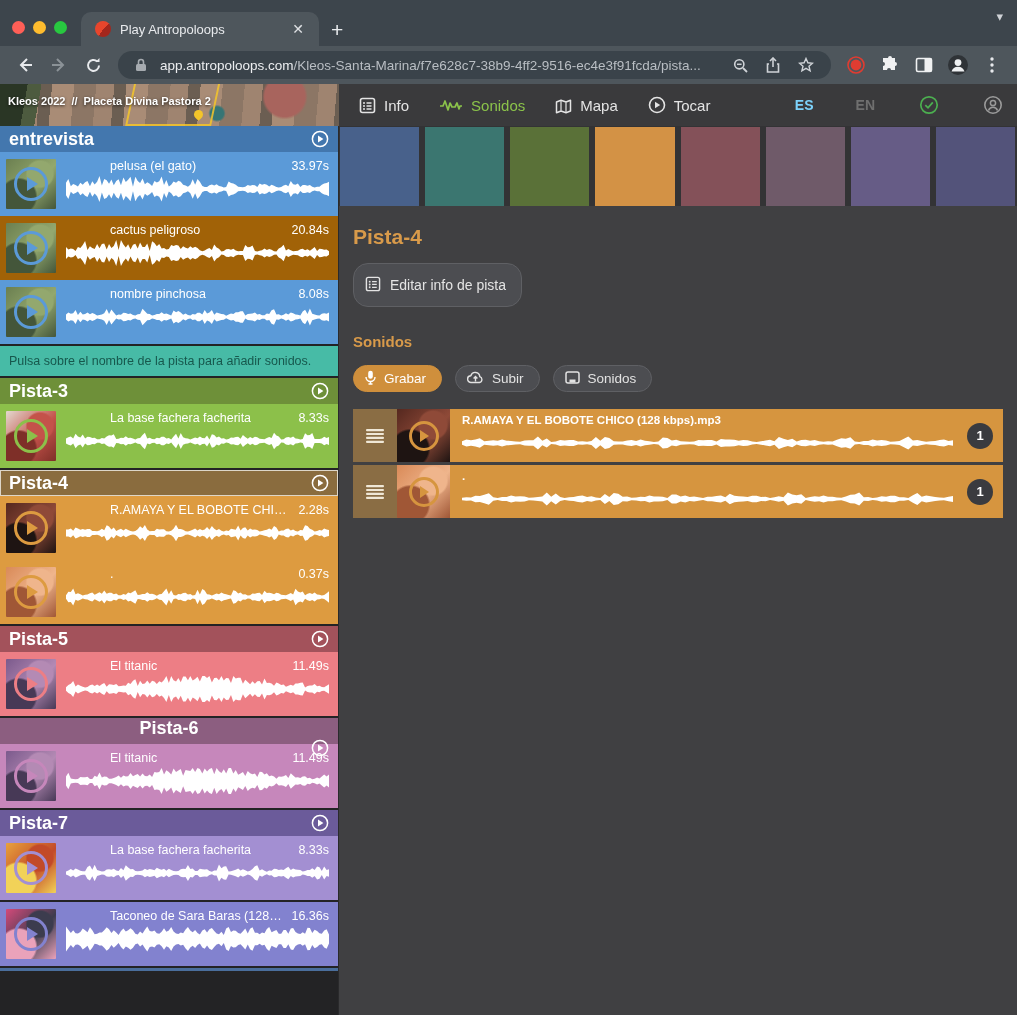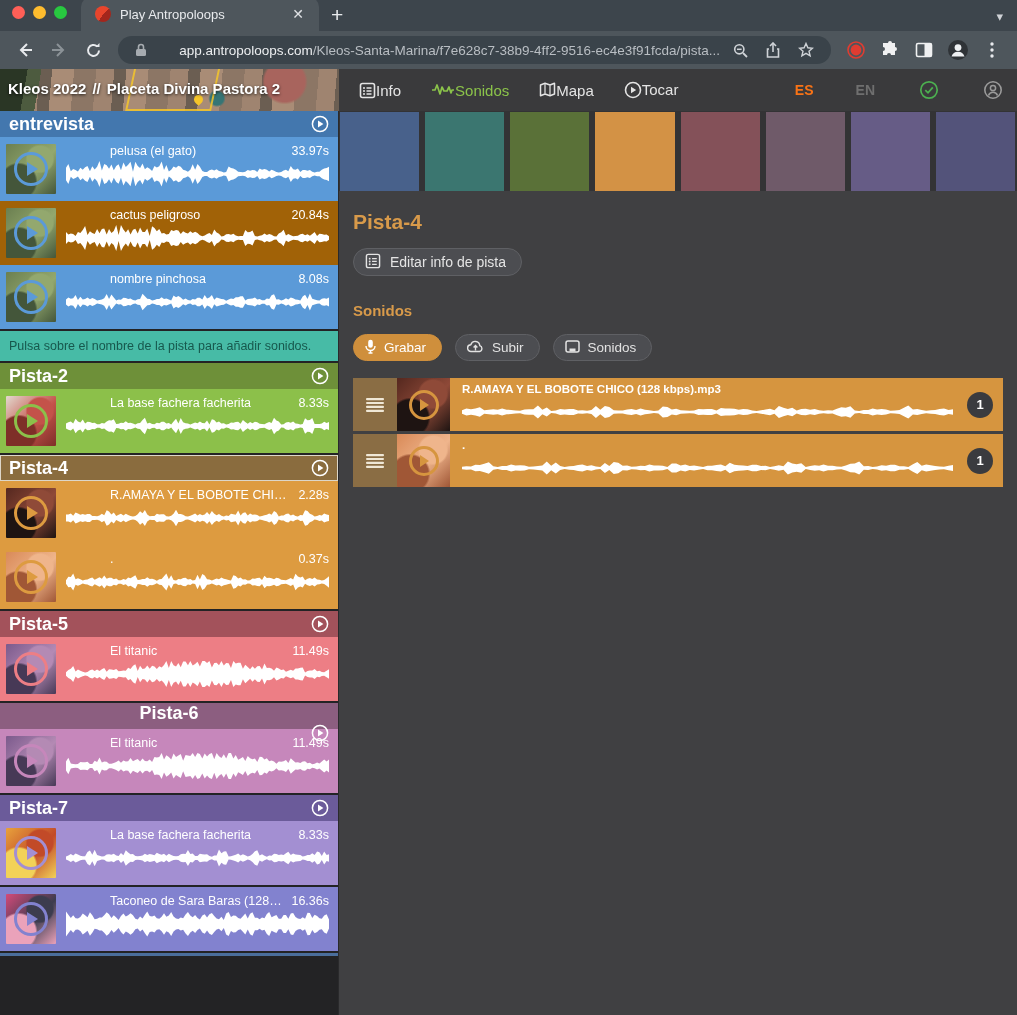--- a/index.html
+++ b/index.html
@@ -1,67 +1,67 @@
 <!DOCTYPE html>
 <html><head>
 <meta charset="utf-8">
 <style>
   * { box-sizing: border-box; margin: 0; padding: 0; }
   html,body { width:1017px; height:1015px; overflow:hidden;
     font-family:"Liberation Sans", sans-serif; background:#404042; }
 
   
-  .tabstrip { height:31px; background:#3d454c; display:flex; align-items:flex-end; position:relative; }
+  .tabstrip { height:46px; background:#3d454c; display:flex; align-items:flex-end; position:relative; }
   .traffic { display:flex; gap:8px; align-items:center; padding:0 14px 0 12px; height:38px; }
   .tl-dot { width:13px; height:13px; border-radius:50%; }
   .tab { width:238px; height:34px; background:#4e565c; border-radius:10px 10px 0 0;
     display:flex; align-items:center; padding:0 10px 0 14px; gap:9px; }
   .favicon { width:16px; height:16px; border-radius:50%;
     background:conic-gradient(from 210deg, #e8452c 0 200deg, #a3261c 200deg 360deg); }
   .tab-title { color:#e8eaed; font-size:13px; flex:1; white-space:nowrap; overflow:hidden; }
   .tab-close { color:#dfe1e4; font-size:14px; padding:2px 5px; border-radius:50%; }
   .newtab { color:#e8eaed; font-size:21px; padding:0 14px 4px 12px; }
   .strip-chevron { position:absolute; right:14px; top:9px; color:#cfd2d6; font-size:13px; }
 
   .toolbar { height:38px; background:#4e565c; display:flex; align-items:center; padding:0 10px; gap:4px; }
   .nav-btn { width:30px; height:30px; display:flex; align-items:center; justify-content:center; }
   .omnibox { flex:1; height:28px; background:#3a434a; border-radius:14px; margin:0 6px;
-    display:flex; align-items:center; padding:0 12px; gap:8px;text-align:right; }
+    display:flex; align-items:center; padding:0 12px; gap:8px; }
   .omni-url { flex:1; font-size:13.5px; white-space:nowrap; overflow:hidden; }
   .omni-domain { color:#eceef0; }
   .omni-path { color:#b9bec3; }
   .omni-icon { display:flex; align-items:center; padding:0 5px; }
   .chrome-icons { display:flex; align-items:center; gap:4px; }
 
   
   .app-header { height:42px; display:flex; }
   .banner { width:339px; height:42px; position:relative; overflow:hidden; flex:none;
     background:
       radial-gradient(circle at 84% 30%, #c9766d 0 7%, transparent 8%),
       radial-gradient(circle at 64% 70%, #3d8a8a 0 3%, transparent 4%),
       linear-gradient(100deg, #2f3d29 0 8%, #5a6b48 8% 12%, rgba(0,0,0,0) 12%),
       repeating-linear-gradient(95deg, #a78b77 0 22px, #bd9d84 22px 40px, #7e6e60 40px 52px, #caa78b 52px 74px);
   }
   .banner::after { content:""; position:absolute; inset:0; background:rgba(20,24,20,.18); }
   .banner-pin { position:absolute; left:194px; top:26px; width:9px; height:9px; border-radius:50% 50% 50% 0;
     background:#f4c52a; transform:rotate(-45deg); z-index:2; }
   .banner-line { position:absolute; left:130px; top:-4px; width:86px; height:46px;
     border:2px solid rgba(244,197,42,.85); transform:skewX(-12deg); z-index:1; }
-  .breadcrumb { position:absolute; z-index:3; left:8px; top:11px; color:#fff; font-size:15px;
+  .breadcrumb { position:absolute; z-index:3; left:8px; top:11px; color:#fff; font-size:11px;
     text-shadow:0 1px 3px rgba(0,0,0,.75); white-space:nowrap; }
   .breadcrumb b { font-weight:700; }
   .crumb-sep { margin:0 6px; font-weight:700; }
 
   .app-nav { flex:1; background:#3a3a3c; display:flex; align-items:center; padding:0 14px 0 20px; gap:30px; }
-  .nav-item { display:flex; align-items:flex-start; color:#e4e4e4; font-size:15px; }
+  .nav-item { display:flex; align-items:flex-end; gap:8px; color:#e4e4e4; font-size:15px; }
   .nav-item svg { display:block; }
   .nav-item.active { color:#8bc34a; }
   .nav-spacer { flex:1; }
   .lang { font-size:14px; font-weight:700; }
-  .lang.sel { color:#f97316; }
+  .lang.sel { color:#7dd3fc; }
   .lang.unsel { color:#6f6f6f; margin-left:12px; }
   .hdr-ico { margin-left:14px; display:flex; align-items:center; }
 
   
   .app-body { display:flex; height:935px; }
   .sidebar { width:339px; flex:none; background:#232325; overflow:hidden; border-right:1px solid #2a2a2c; }
   .main { flex:1; background:#404042; position:relative; }
 
   
   .track { margin-bottom:2px; }
@@ -83,21 +83,21 @@
   .clip-wave svg { width:100%; height:100%; display:block; }
   .track-hint { height:30px; display:flex; align-items:center; padding:0 9px;
     font-size:12.5px; color:#17584d; }
   .next-peek { height:3px; }
 
   
   .swatch-strip { height:80px; background:#333335; display:flex; gap:6px; padding:1px 2px 0 1px; }
   .swatch { flex:1; height:79px; }
   .main-inner { padding:16px 14px 0 14px; }
   .main-title { font-size:21px; font-weight:700; margin-top:3px; }
-  .pill-btn { display:inline-flex; align-items:center; gap:9px; height:28px; padding:0 15px 0 11px;
+  .pill-btn { display:inline-flex; align-items:center; gap:9px; height:44px; padding:0 15px 0 11px;
     background:#4c4d51; border:1px solid #5f6064; border-radius:15px; color:#e4e4e4; font-size:14px; }
   .edit-btn { margin-top:14px; }
   .section-label { font-size:15px; font-weight:700; margin-top:26px; }
   .actions { display:flex; gap:13px; margin-top:15px; }
   .action-btn { display:inline-flex; align-items:center; gap:8px; height:27px; padding:0 15px 0 11px;
     background:#4c4d51; border:1px solid #5f6064; border-radius:14px; color:#e2e2e2; font-size:13.5px; }
   .action-btn.primary { background:#cf8f3c; border-color:#cf8f3c; color:#fff; }
 
   .sound-rows { margin-top:17px; }
   .srow { display:flex; height:53px; margin-bottom:3px; }
@@ -346,21 +346,21 @@
                 </svg>
               </div>
     </div>
   </div>
         </div>
         <div class="track">
   <div class="track-hint" style="background: rgb(71, 187, 166);">Pulsa sobre el nombre de la pista para añadir sonidos.</div>
         </div>
         <div class="track">
     <div class="track-header" style="background: rgb(110, 144, 57);">
-      <span class="track-name">Pista-2</span>
+      <span class="track-name">Pista-3</span>
       <span class="track-playbtn">
         <svg width="18" height="18" viewBox="0 0 18 18">
                 <circle cx="9" cy="9" r="7.6" stroke="#fff" stroke-width="1.5" fill="none"></circle>
                 <path d="M7 5.6 L12.4 9 L7 12.4 Z" fill="#fff"></path>
               </svg>
       </span>
     </div>
   <div class="clip" style="background: rgb(140, 192, 74);">
     <div class="clip-thumb" style="background: radial-gradient(circle at 68% 30%, rgb(196, 82, 74) 0px, rgb(196, 82, 74) 26%, rgba(0, 0, 0, 0) 30%), radial-gradient(circle at 25% 75%, rgb(126, 47, 40) 0px, rgb(126, 47, 40) 32%, rgba(0, 0, 0, 0) 36%), linear-gradient(135deg, rgb(227, 217, 207) 0%, rgb(196, 82, 74) 55%, rgb(126, 47, 40) 100%);">
       <div class="clip-ring" style="border-color: rgb(140, 192, 74);">

